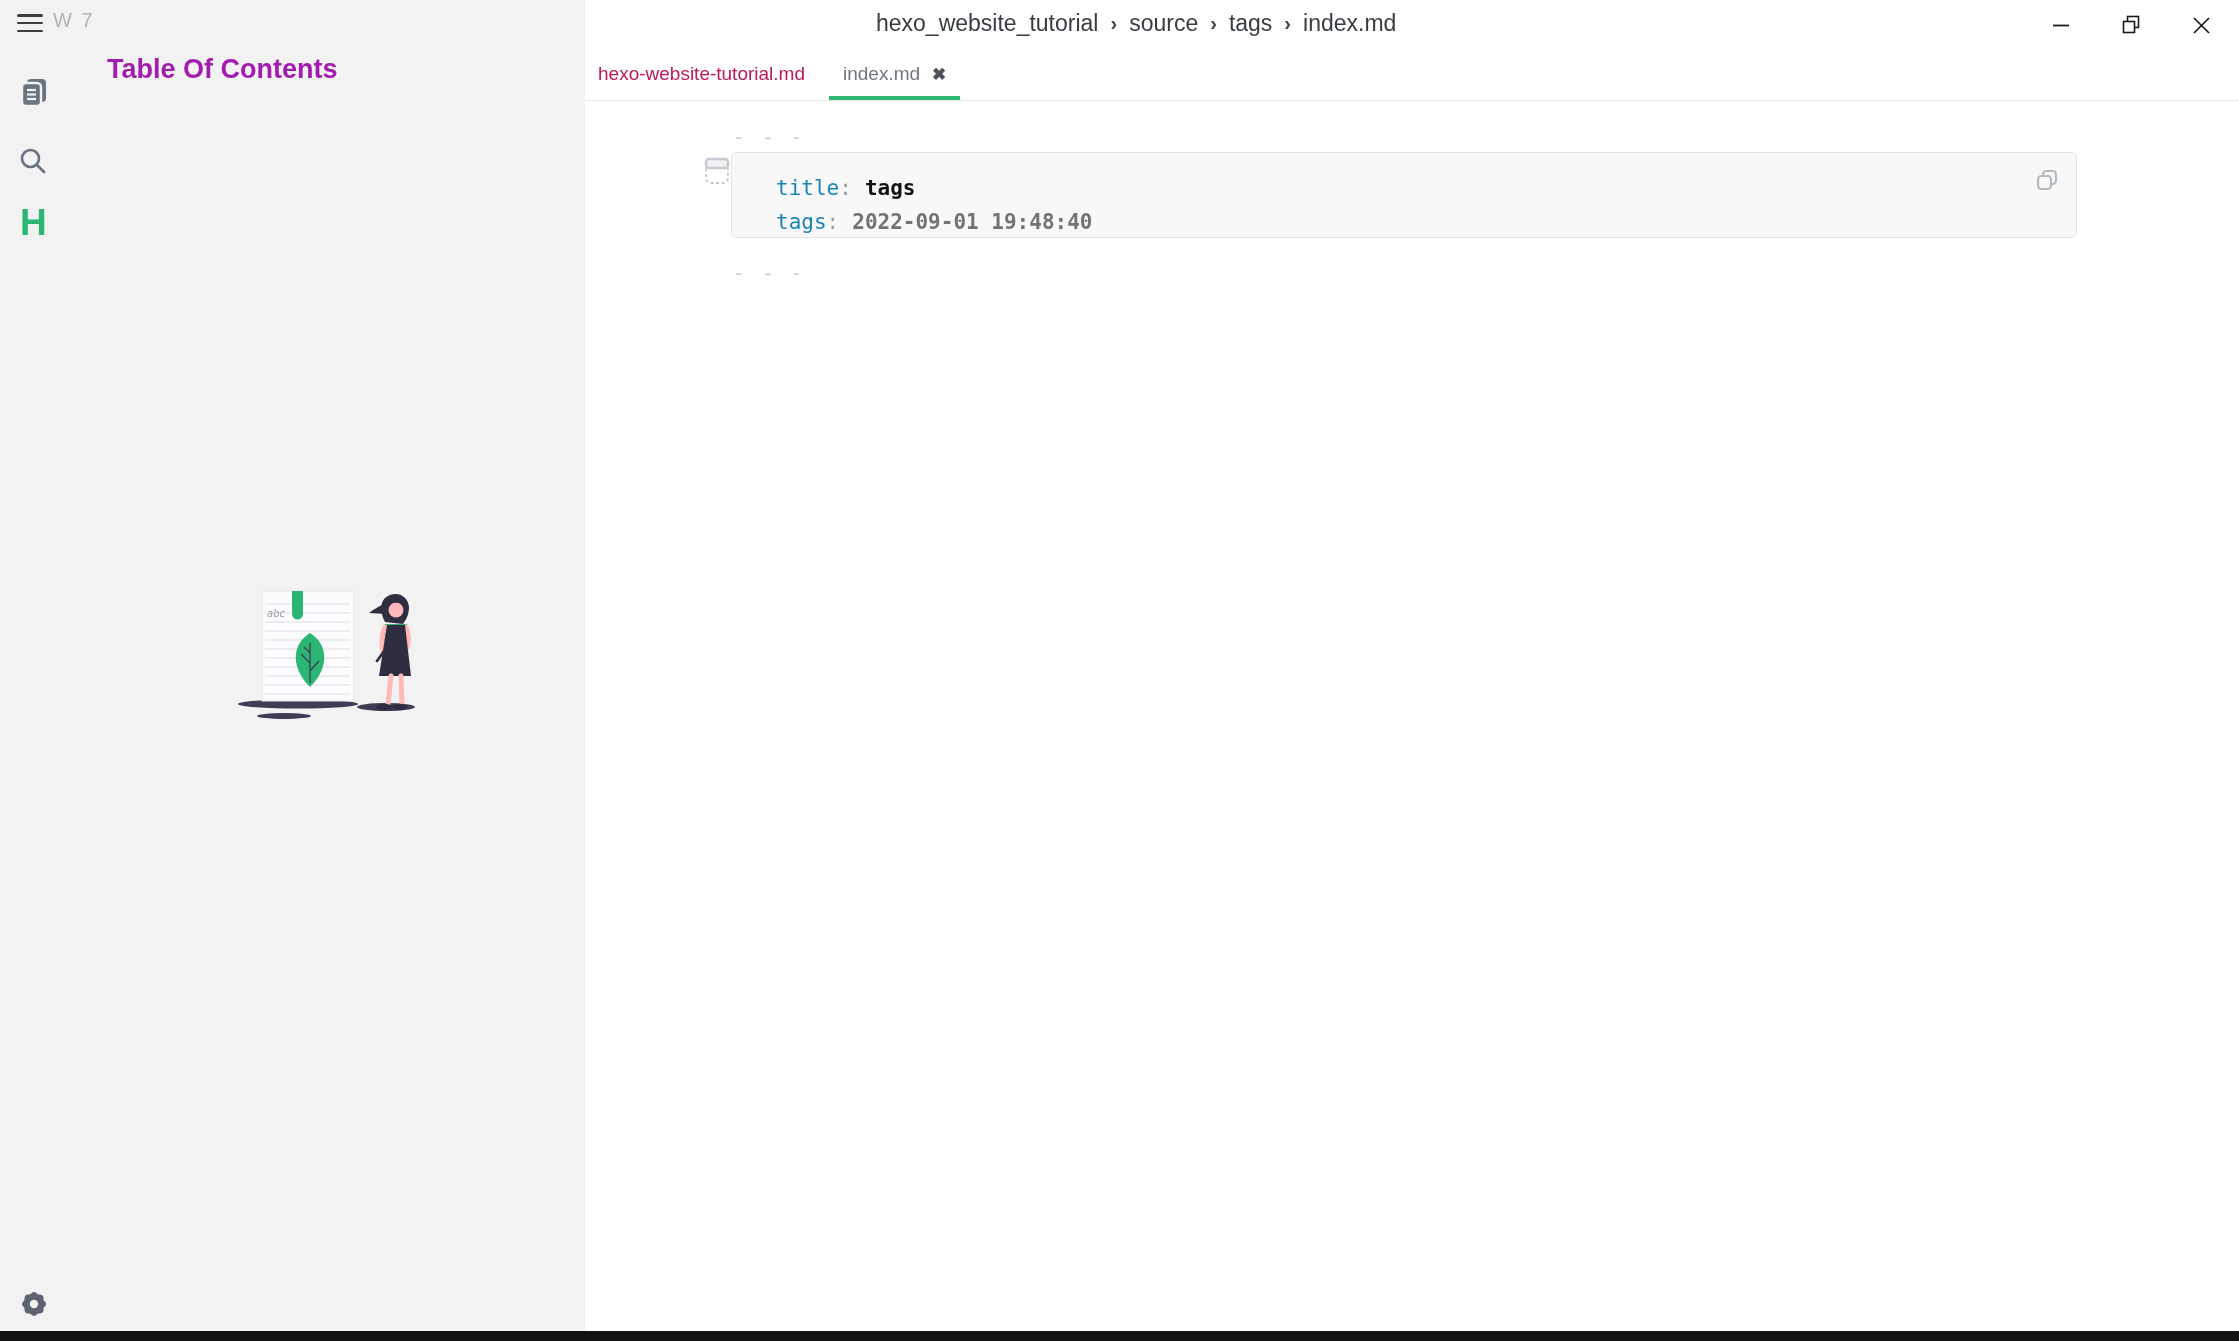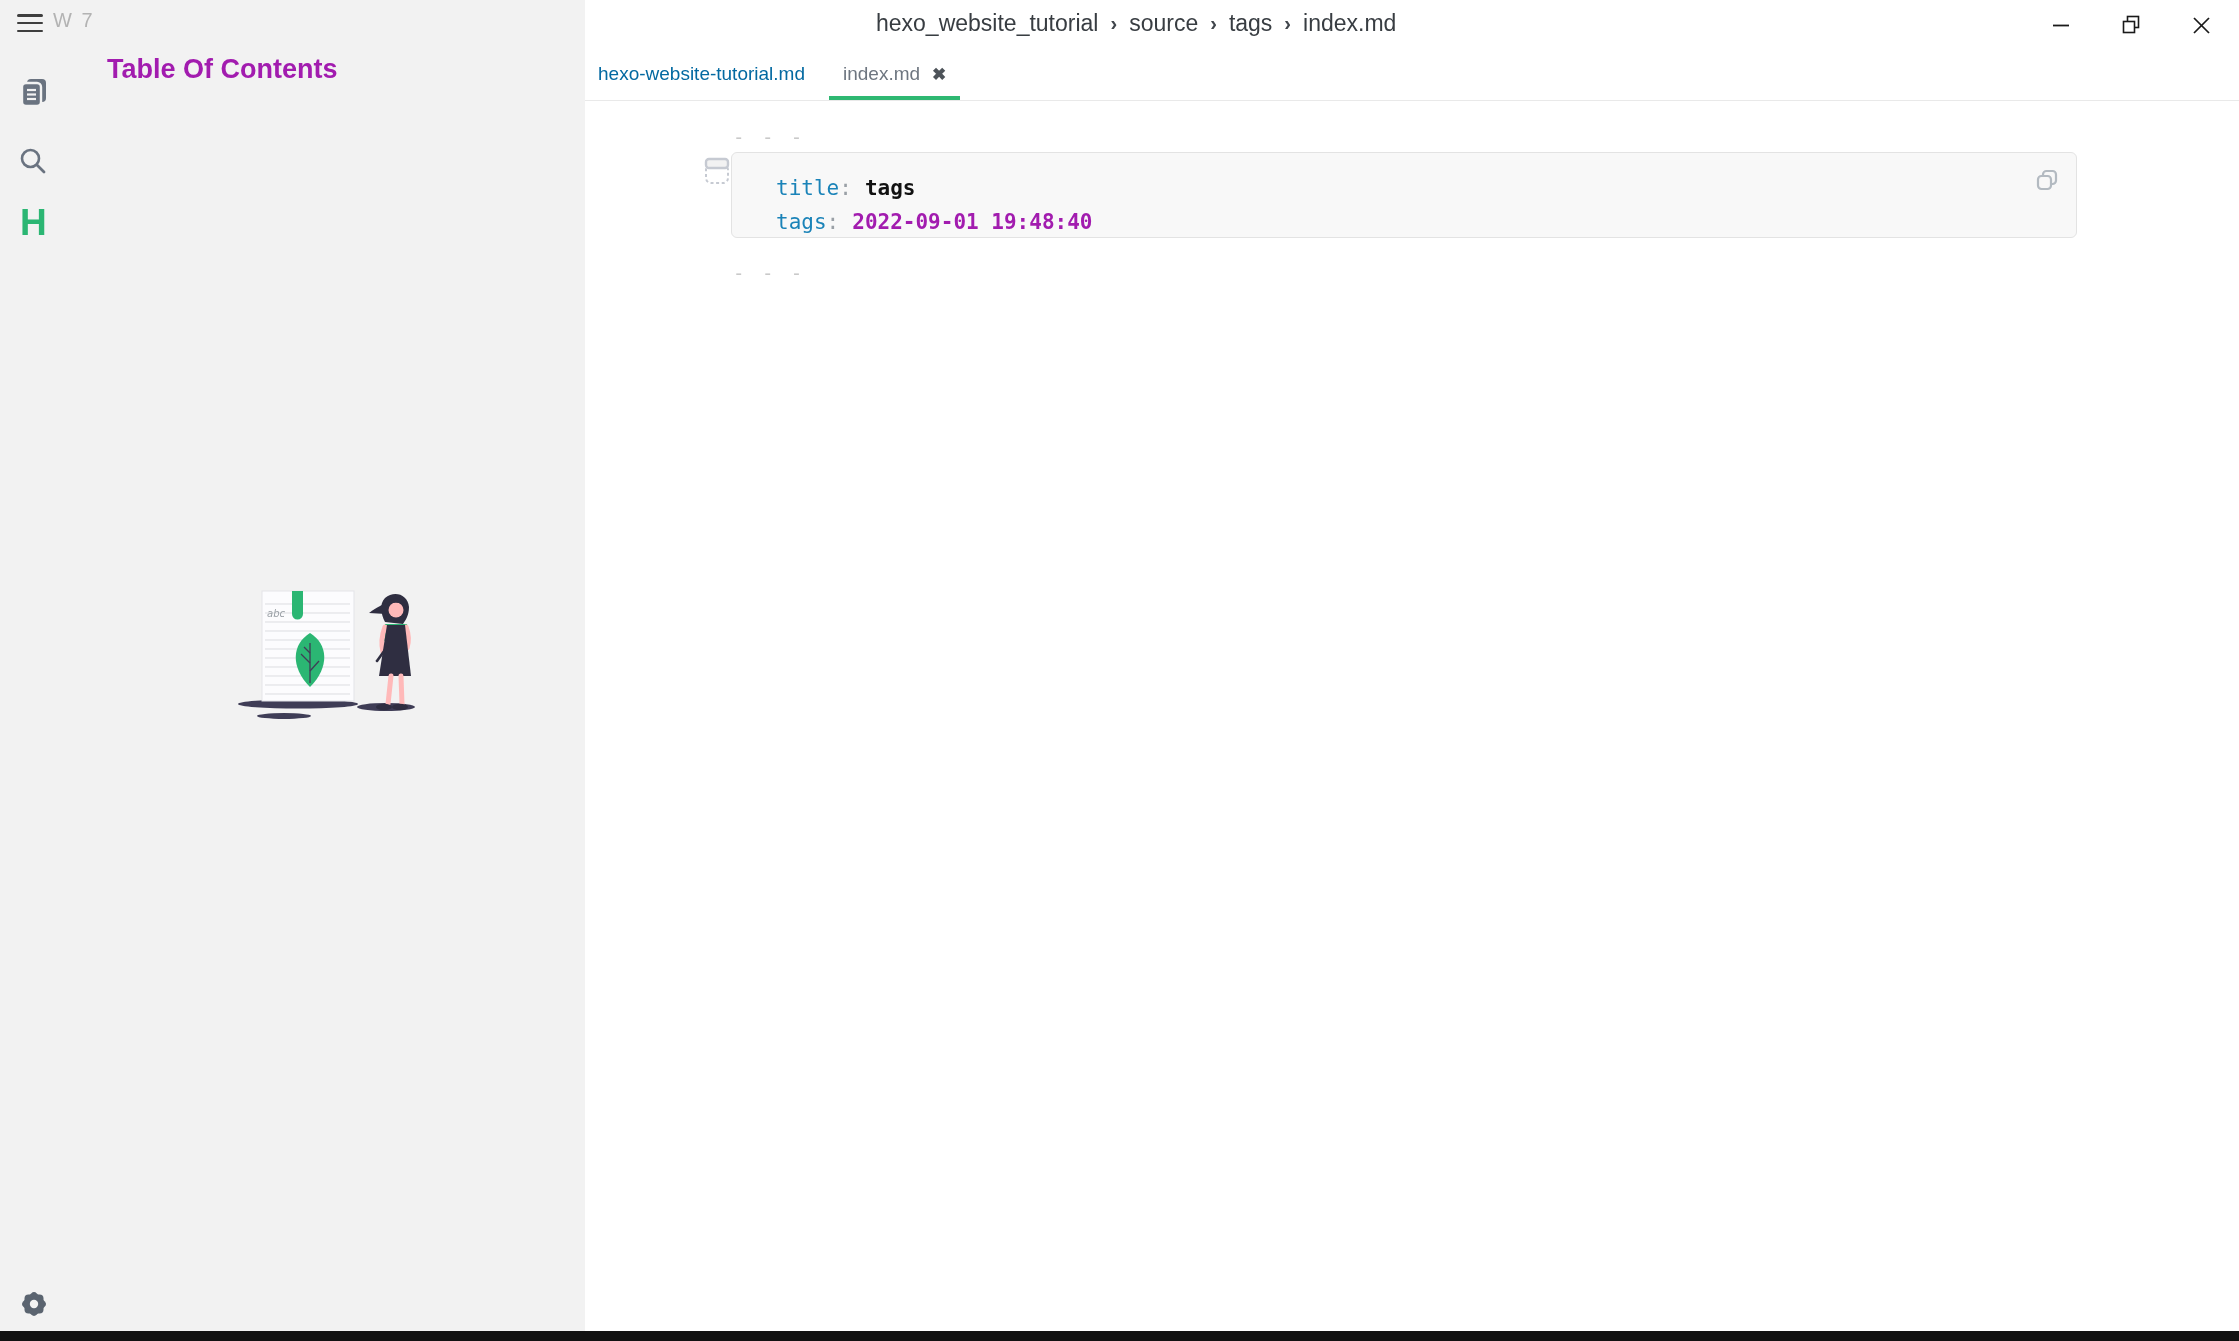--- a/index.html
+++ b/index.html
@@ -33,38 +33,38 @@
   
   .main{position:absolute;left:585px;top:0;right:0;bottom:0;background:#fff;}
   .titlebar{position:absolute;left:0;top:0;right:0;height:48px;}
   .breadcrumb{position:absolute;left:291px;top:10px;font-size:23px;color:#383d42;white-space:nowrap;}
   .breadcrumb .sep{display:inline-block;margin:0 12px;font-size:20px;font-weight:bold;color:#41464c;transform:translateY(-1px);}
   .win-controls{position:absolute;right:16px;top:8px;display:flex;gap:26px;}
   .win-btn{width:44px;height:34px;display:flex;align-items:center;justify-content:center;cursor:pointer;}
 
   
   .tabbar{position:absolute;left:0;top:48px;right:0;height:52px;border-bottom:1px solid #e9e9e9;display:flex;align-items:stretch;}
-  .tab{position:relative;display:flex;align-items:center;padding:0 24px 0 13px;font-size:19px;color:#0369a1;cursor:pointer;white-space:nowrap;}
+  .tab{position:relative;display:flex;align-items:center;padding:0 24px 0 13px;font-size:19px;color:#be185d;cursor:pointer;white-space:nowrap;}
   .tab.active{padding:0 14px;color:#6e7680;}
   .tab.active::after{content:"";position:absolute;left:0;right:0;bottom:0;height:4px;background:#2eb872;}
   .tab .close{margin-left:12px;font-size:17px;font-weight:bold;color:#4d5359;cursor:pointer;}
 
   
   .editor{position:absolute;left:0;top:100px;right:0;bottom:10px;}
   .dashes{position:absolute;left:148px;font-family:"DejaVu Sans Mono", monospace;font-size:19px;color:#c9c9c9;letter-spacing:3px;}
   .fm-open{top:26px;}
   .fm-close{top:162px;}
   .fm-icon{position:absolute;left:119px;top:57px;}
   .codeblock{position:absolute;left:146px;top:52px;width:1346px;height:86px;box-sizing:border-box;
     background:#f8f8f8;border:1px solid #e3e3e3;border-radius:6px;padding:18px 60px 0 44px;}
   .codeline{font-family:"DejaVu Sans Mono", monospace;font-size:21px;line-height:34px;white-space:pre;}
   .codeline .key{color:#1a83b8;}
   .codeline .colon{color:#9aa0a6;}
   .codeline .val{color:#111;font-weight:bold;margin-left:13px;}
-  .codeline .val.datetime{color:#a21caf;}
+  .codeline .val.datetime{color:#737373;}
   .copy-btn{position:absolute;right:16px;top:15px;cursor:pointer;}
 </style>
 </head>
 <body>
 
 <div class="app">
 
   <div class="top-strip-gray"></div>
   <div class="top-strip-blue"></div>
   <div class="top-right-pill"></div>

